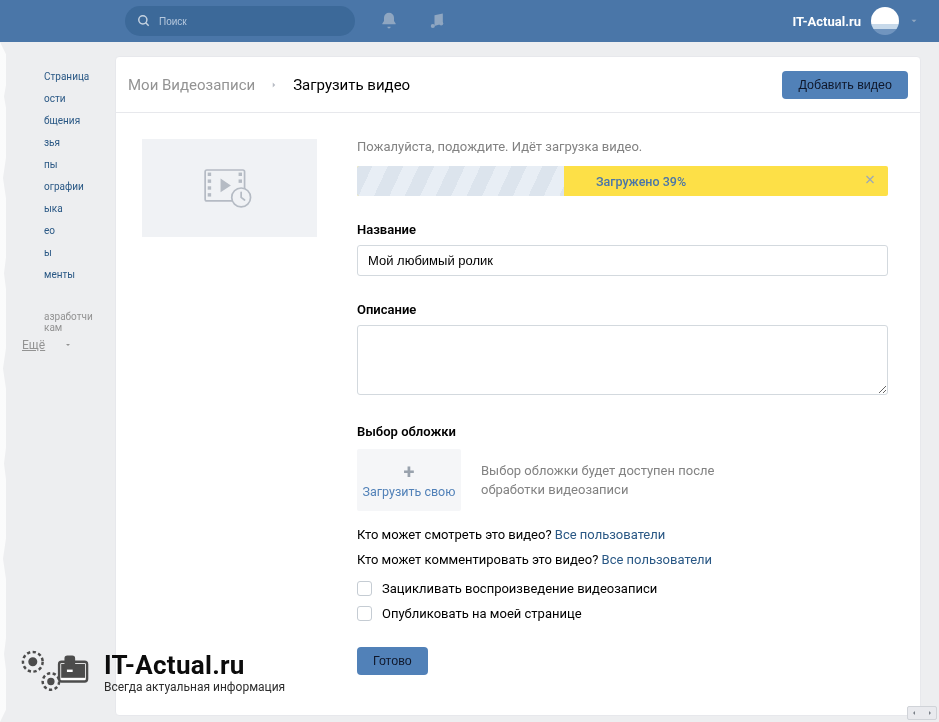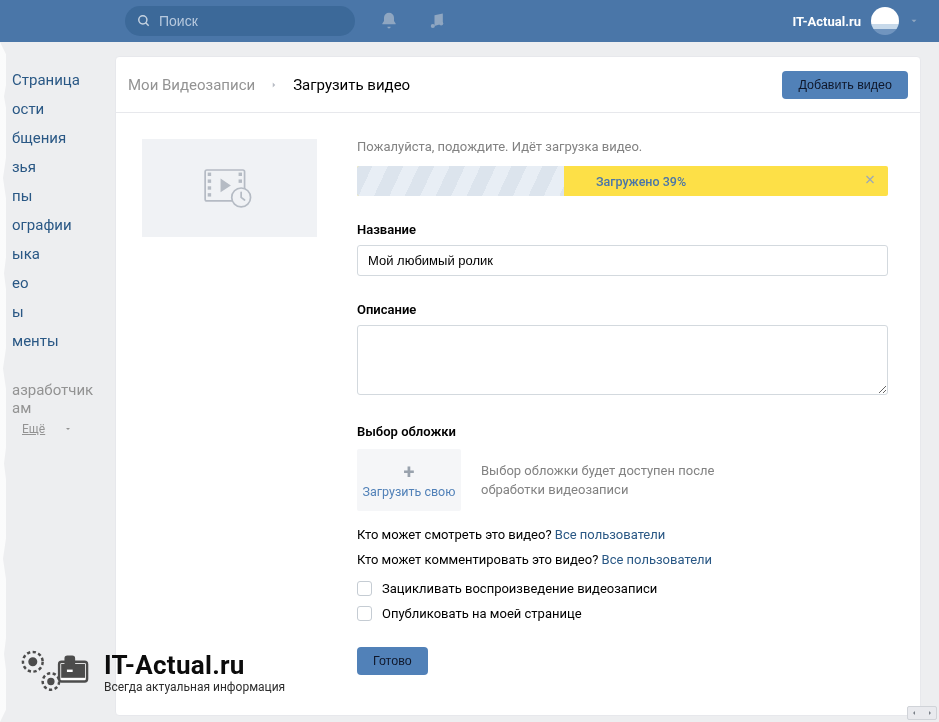--- a/index.html
+++ b/index.html
@@ -2,32 +2,32 @@
 <html><head>
 <meta charset="utf-8">
 <style>
   * { box-sizing: border-box; margin: 0; padding: 0; }
   body { font-family: -apple-system, BlinkMacSystemFont, "Segoe UI", Roboto, Helvetica, Arial, sans-serif; font-size: 13px; background: #edeef0; color: #000; width: 939px; height: 722px; overflow: hidden; position: relative; }
 
   
   .topbar { height: 42px; background: #4a76a8; display: flex; align-items: center; padding: 0 20px 0 125px; color: #fff; position: relative; }
   .search-wrap { width: 230px; height: 30px; background: #3c6999; border-radius: 15px; display: flex; align-items: center; padding: 0 12px; gap: 8px; }
   .search-wrap svg { width: 14px; height: 14px; opacity: .7; flex: none; }
-  .search-wrap input { background: transparent; border: none; outline: none; color: #fff; font-size: 14px; width: 100%; }
+  .search-wrap input { background: transparent; border: none; outline: none; color: #fff; font-size: 10px; width: 100%; }
   .search-wrap input::placeholder { color: #b7c9de; }
   .topbar-icons { display: flex; align-items: center; gap: 28px; margin-left: 24px; }
   .topbar-icons .ticon { width: 20px; height: 20px; color: #8fa6c1; cursor: pointer; }
   .user-block { margin-left: auto; display: flex; align-items: center; gap: 10px; cursor: pointer; }
   .user-block .uname { font-weight: 700; font-size: 13px; color: #fff; }
   .avatar { width: 28px; height: 28px; border-radius: 50%; background: linear-gradient(#fff 0 60%, #c7d9ea 60% 78%, #7195bf 78% 100%); position: relative; overflow: hidden; }
   .user-block .chev { color: #8fa6c1; }
 
   
   .leftnav { position: absolute; left: 0; top: 55px; width: 95px; padding: 10px 0 0 12px; }
-  .leftnav a { display: block; font-size: 15px; color: #2a5885; text-decoration: none; padding: 5.5px 0; overflow-wrap: break-word; }
+  .leftnav a { display: block; font-size: 10px; color: #2a5885; text-decoration: none; padding: 5.5px 0; overflow-wrap: break-word; margin-left: 32px; }
   .leftnav .muted { color: #939393; }
   .leftnav .more { color: #939393; font-size: 12px; display: flex; align-items: center; gap: 19px; padding-left: 10px; text-decoration: underline; }
 
   
   .panel { position: absolute; left: 115px; top: 56px; right: 18px; bottom: 6px; background: #fff; border: 1px solid #e7e8ec; border-radius: 4px; overflow: hidden; }
   .panel-header { height: 56px; display: flex; align-items: center; padding: 0 12px; border-bottom: 1px solid #e7e8ec; gap: 14px; }
   .panel-header .crumb-a { font-size: 15px; color: #939393; cursor: pointer; }
   .panel-header .chev { color: #b8bcc4; }
   .panel-header .crumb-b { font-size: 15px; color: #000; }
   .panel-header .btn-primary { margin-left: auto; }

